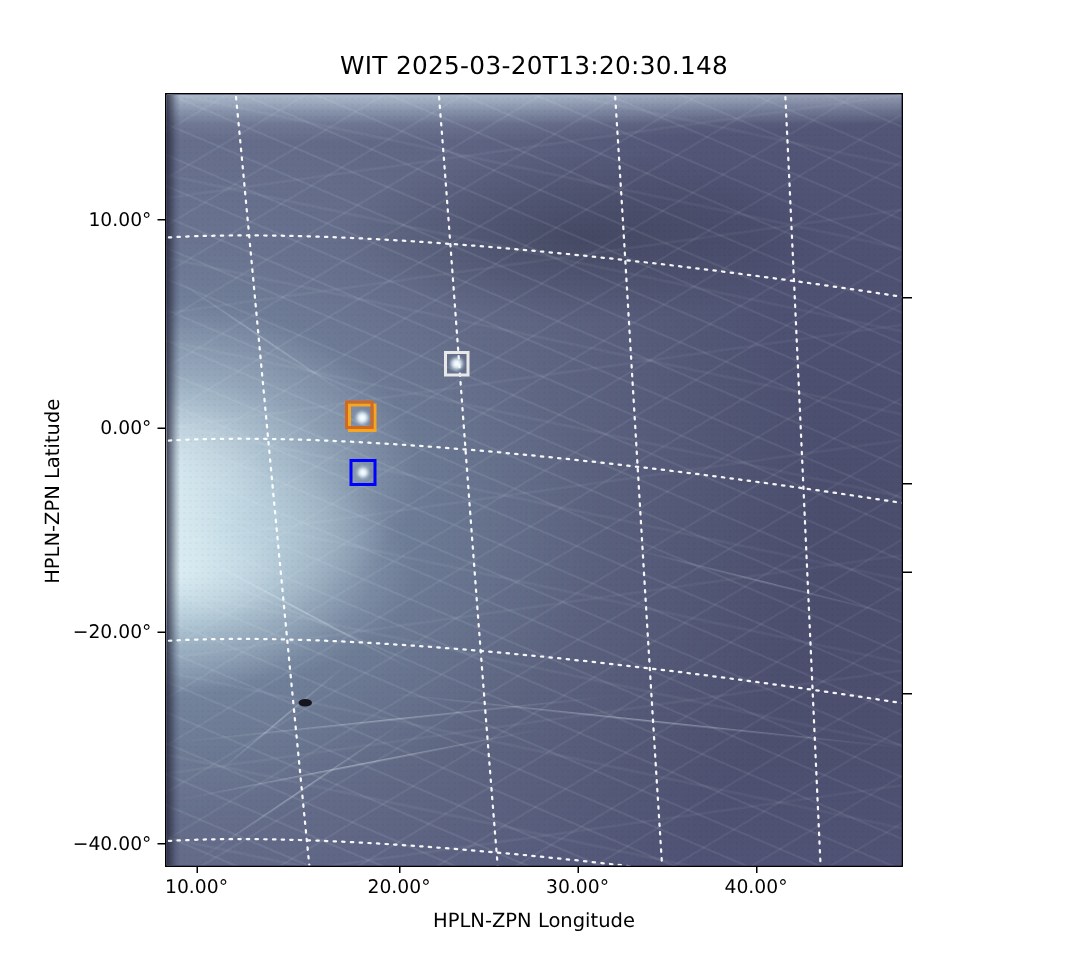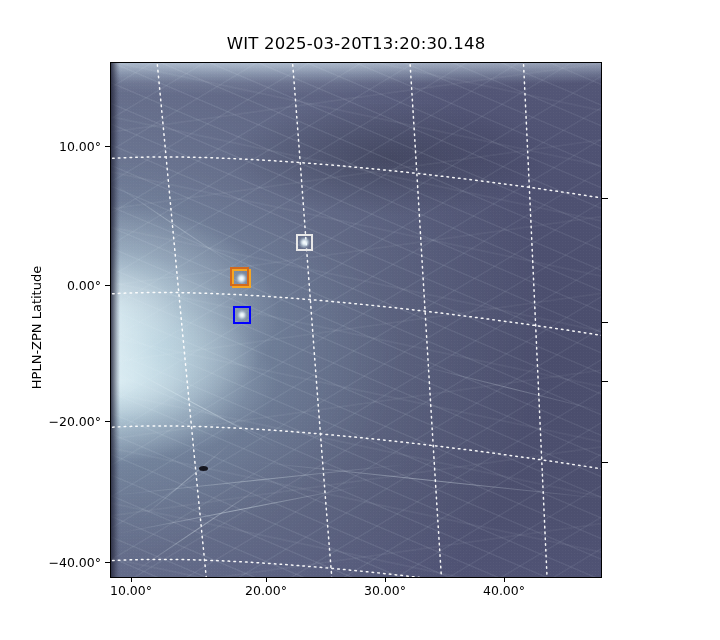--- a/index.html
+++ b/index.html
@@ -183,16 +183,17 @@
   <div class="ytl" style="left:28px;top:146px;width:73px;">10.00°</div>
   <div class="ytl" style="left:28px;top:285px;width:73px;">0.00°</div>
   <div class="ytl" style="left:20px;top:421px;width:81px;">−20.00°</div>
   <div class="ytl" style="left:20px;top:562px;width:81px;">−40.00°</div>
 
   <div class="rtick" style="top:198px;"></div>
   <div class="rtick" style="top:322px;"></div>
   <div class="rtick" style="top:381px;"></div>
   <div class="rtick" style="top:462px;"></div>
 
+  <div id="xlabel">HPLN-ZPN Longitude</div>
   <div id="ylabel">HPLN-ZPN Latitude</div>
 
 
 </div>
 
 </body></html>

